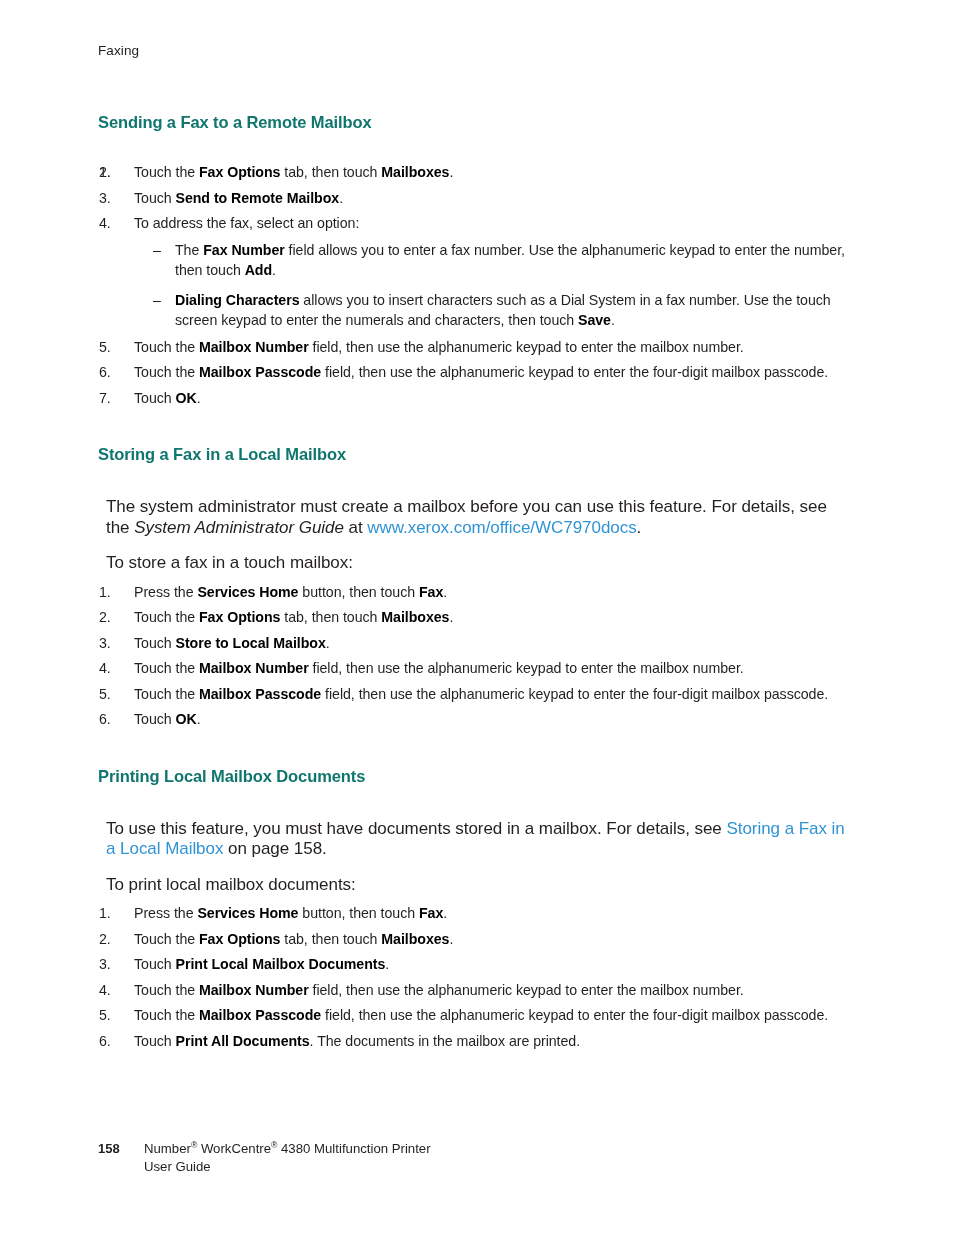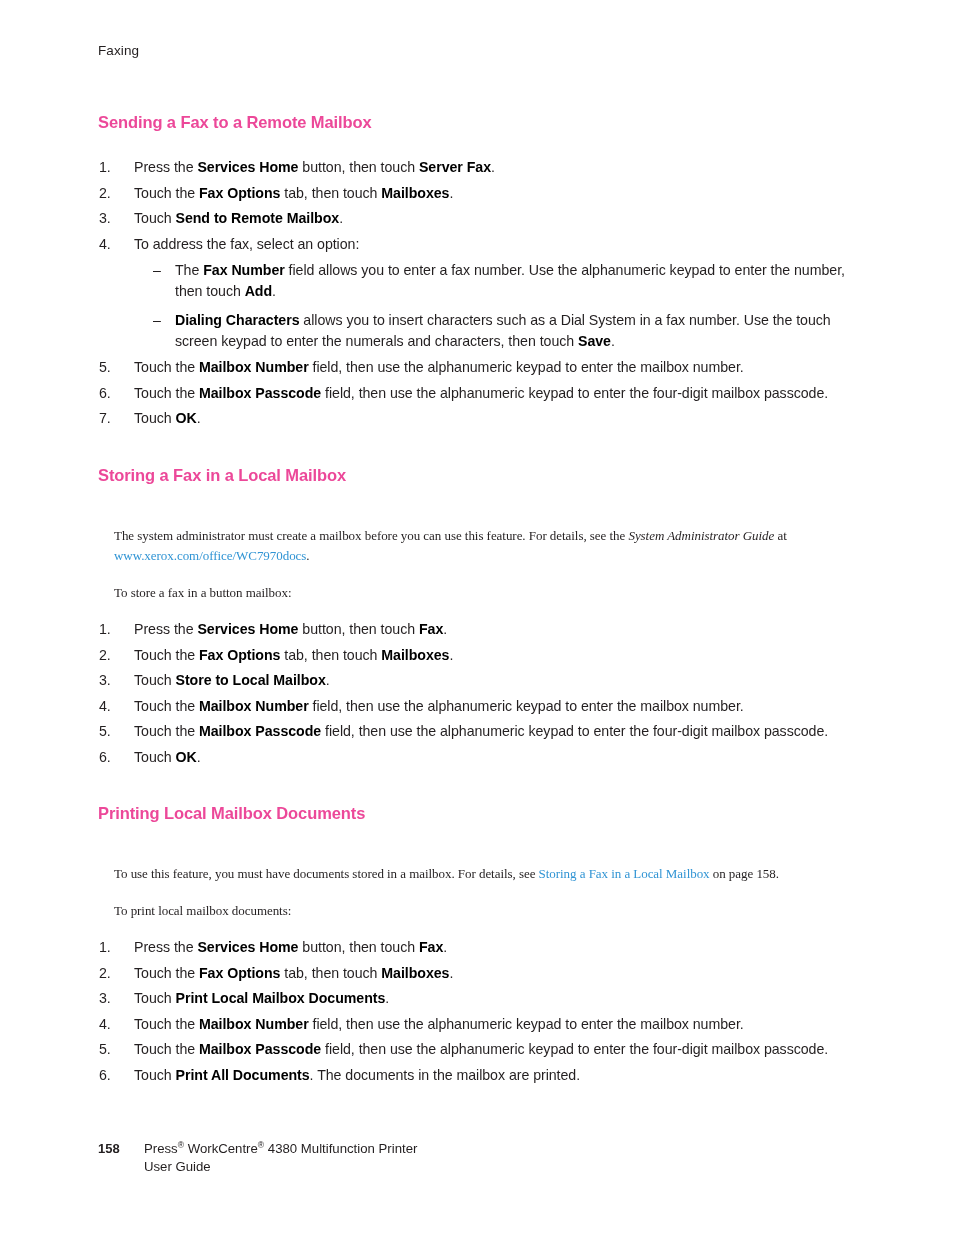--- a/index.html
+++ b/index.html
@@ -37,36 +37,35 @@
   .content {
     position: absolute;
     left: 98px;
     top: 112px;
     width: 760px;
   }
 
   h2.section-heading {
     font-size: 16.5px;
     font-weight: bold;
-    color: #ec4899;
+    color: #0f766e;
     margin: 0;
     padding: 0;
     letter-spacing: -0.1px;
     line-height: 20px;
   }
   .sec-gap-1 { height: 25px; }     
   .sec-gap-2 { height: 36px; }
 
   p.body-text {
-    font-size: 13px;
+    font-size: 17px;
     line-height: 20.5px;
-    margin: 16px;
+    margin: 8px;
     color: #231f20;
     letter-spacing: -0.05px;
-    font-family: Liberation Serif, serif;
   }
   p.body-text + p.body-text { margin-top: 15px; }
 
   .lead-in { margin-top: 16px; margin-bottom: 7px; }
 
   
   ol.steps {
     list-style: none;
     margin: 0;
     padding: 0;
@@ -153,36 +152,36 @@
 <body>
 
 <div class="page">
 
   <div class="running-head">Faxing</div>
 
   <div class="content">
       <h2 class="section-heading">Sending a Fax to a Remote Mailbox</h2>
       <div class="sec-gap-1"></div>
       <ol class="steps">
-        <li><span class="num">1.</span><span><span>Press the </span><b>Services Home</b><span> button, then touch </span><b>Server Fax</b><span>.</span></span></li>
+        <li><span class="num">1.</span></li>
         <li><span class="num">2.</span><span><span>Touch the </span><b>Fax Options</b><span> tab, then touch </span><b>Mailboxes</b><span>.</span></span></li>
         <li><span class="num">3.</span><span><span>Touch </span><b>Send to Remote Mailbox</b><span>.</span></span></li>
         <li><span class="num">4.</span><span><span>To address the fax, select an option:</span></span><ul class="sub-steps">
             <li><span class="dash">–</span><span><span>The </span><b>Fax Number</b><span> field allows you to enter a fax number. Use the alphanumeric keypad to enter the number, then touch </span><b>Add</b><span>.</span></span></li>
             <li><span class="dash">–</span><span><b>Dialing Characters</b><span> allows you to insert characters such as a Dial System in a fax number. Use the touch screen keypad to enter the numerals and characters, then touch </span><b>Save</b><span>.</span></span></li>
           </ul></li>
         <li><span class="num">5.</span><span><span>Touch the </span><b>Mailbox Number</b><span> field, then use the alphanumeric keypad to enter the mailbox number.</span></span></li>
         <li><span class="num">6.</span><span><span>Touch the </span><b>Mailbox Passcode</b><span> field, then use the alphanumeric keypad to enter the four-digit mailbox passcode.</span></span></li>
         <li><span class="num">7.</span><span><span>Touch </span><b>OK</b><span>.</span></span></li>
       </ol>
       <div class="sec-gap-2"></div>
       <h2 class="section-heading">Storing a Fax in a Local Mailbox</h2>
       <div class="sec-gap-1"></div>
       <p class="body-text"><span>The system administrator must create a mailbox before you can use this feature. For details, see the </span><i>System Administrator Guide</i><span> at </span><a class="link" href="#">www.xerox.com/office/WC7970docs</a><span>.</span></p>
-      <p class="body-text lead-in">To store a fax in a button mailbox:</p>
+      <p class="body-text lead-in">To store a fax in a touch mailbox:</p>
       <ol class="steps">
         <li><span class="num">1.</span><span><span>Press the </span><b>Services Home</b><span> button, then touch </span><b>Fax</b><span>.</span></span></li>
         <li><span class="num">2.</span><span><span>Touch the </span><b>Fax Options</b><span> tab, then touch </span><b>Mailboxes</b><span>.</span></span></li>
         <li><span class="num">3.</span><span><span>Touch </span><b>Store to Local Mailbox</b><span>.</span></span></li>
         <li><span class="num">4.</span><span><span>Touch the </span><b>Mailbox Number</b><span> field, then use the alphanumeric keypad to enter the mailbox number.</span></span></li>
         <li><span class="num">5.</span><span><span>Touch the </span><b>Mailbox Passcode</b><span> field, then use the alphanumeric keypad to enter the four-digit mailbox passcode.</span></span></li>
         <li><span class="num">6.</span><span><span>Touch </span><b>OK</b><span>.</span></span></li>
       </ol>
       <div class="sec-gap-2"></div>
       <h2 class="section-heading">Printing Local Mailbox Documents</h2>
@@ -195,18 +194,18 @@
         <li><span class="num">3.</span><span><span>Touch </span><b>Print Local Mailbox Documents</b><span>.</span></span></li>
         <li><span class="num">4.</span><span><span>Touch the </span><b>Mailbox Number</b><span> field, then use the alphanumeric keypad to enter the mailbox number.</span></span></li>
         <li><span class="num">5.</span><span><span>Touch the </span><b>Mailbox Passcode</b><span> field, then use the alphanumeric keypad to enter the four-digit mailbox passcode.</span></span></li>
         <li><span class="num">6.</span><span><span>Touch </span><b>Print All Documents</b><span>. The documents in the mailbox are printed.</span></span></li>
       </ol>
     </div>
 
   <div class="footer">
     <span class="folio">158</span>
     <div class="imprint">
-      <div id="footer-product-line"><span>Press</span><sup>®</sup><span> WorkCentre</span><sup>®</sup><span> 4380 Multifunction Printer</span></div>
+      <div id="footer-product-line"><span>Number</span><sup>®</sup><span> WorkCentre</span><sup>®</sup><span> 4380 Multifunction Printer</span></div>
       <div>User Guide</div>
     </div>
   </div>
 
 </div>
 
 </body></html>

